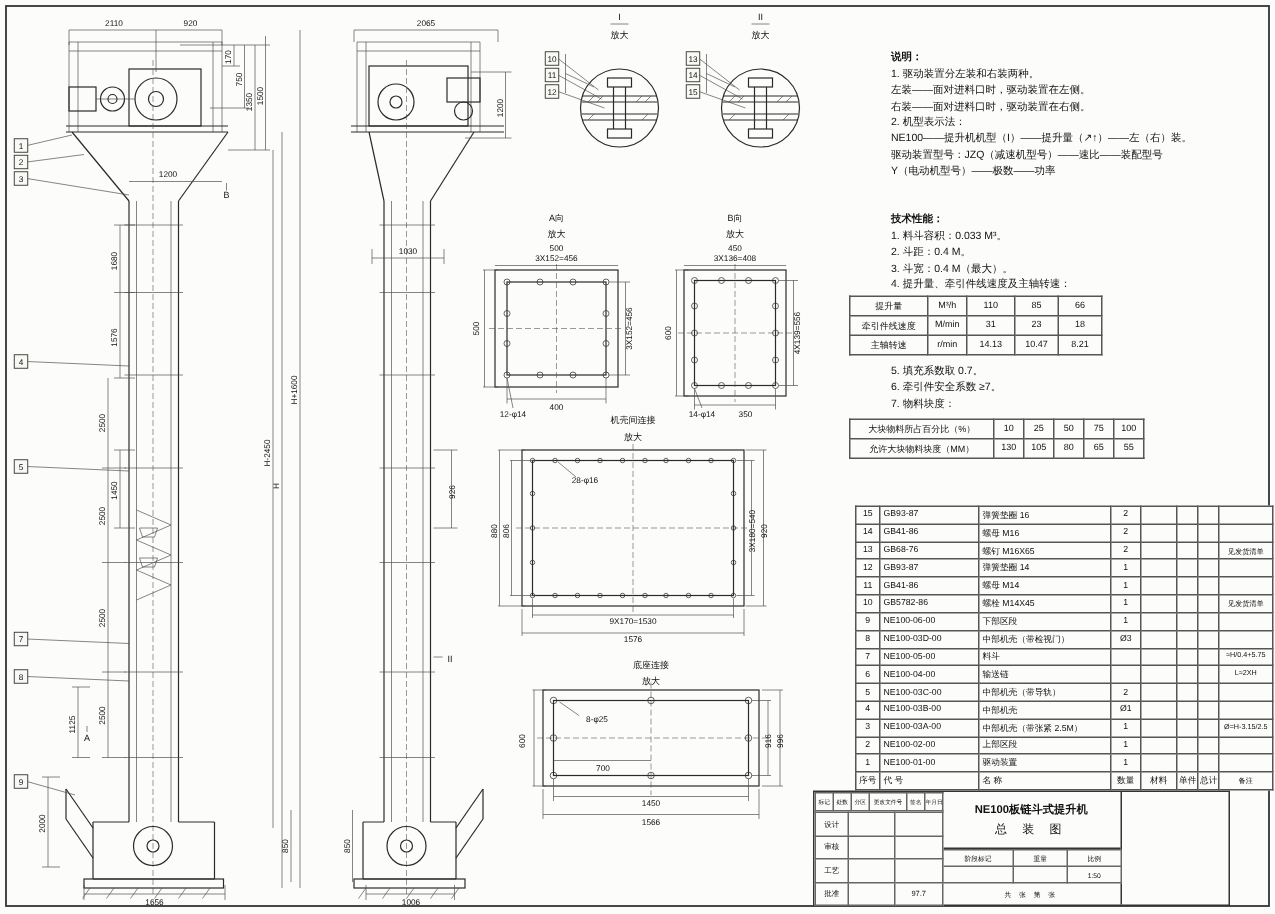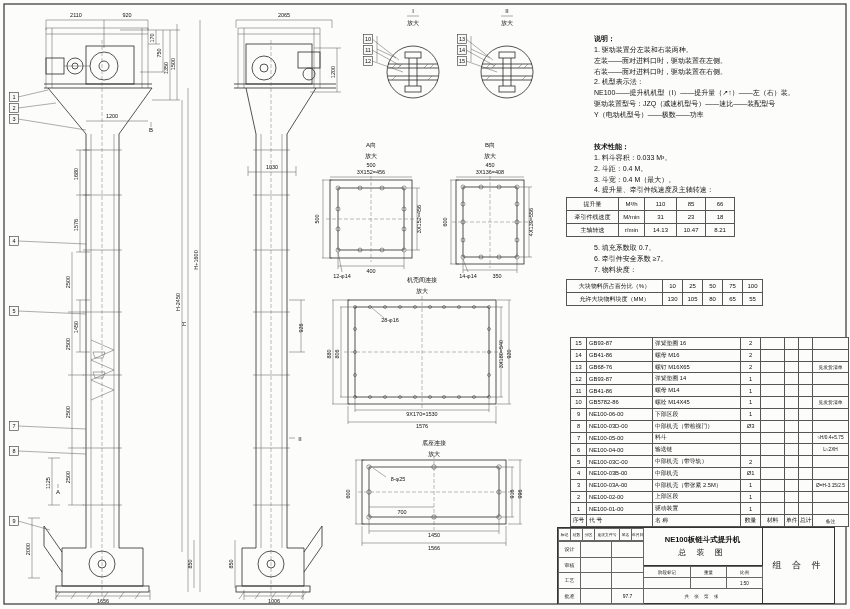--- a/index.html
+++ b/index.html
@@ -21,21 +21,21 @@
   .tech1{left:594px;top:142px;width:254px}
   .tech2{left:594px;top:243px;width:254px}
   table{border-collapse:collapse;table-layout:fixed;position:absolute;background:#fcfcfa}
   td{border:1px solid #555;font-size:6px;text-align:center;overflow:hidden;white-space:nowrap;padding:0 1px}
   .perf{left:566px;top:197px;width:168px;height:40px}
   .size{left:566px;top:279px;width:196px;height:27px}
   .bom{left:570px;top:337px;width:278px;height:190px}
   .bom td{font-size:5.8px}
   .bom td:nth-child(2),.bom td:nth-child(3){text-align:left;padding-left:2px}
   .bom td:nth-child(8){font-size:4.8px}
-  .titleblock{position:absolute;left:557px;top:527px;width:278px;height:77px;border:1px solid #333;display:flex;background:#fcfcfa}
+  .titleblock{position:absolute;left:542px;top:527px;width:278px;height:77px;border:1px solid #333;display:flex;background:#fcfcfa}
   .tb-left{width:85px;border-right:1px solid #333;position:relative}
   .tb-micro,.tb-sign{position:static;width:85px}
   .tb-micro td{font-size:3.8px;height:12px;border:1px solid #666;padding:0}
   .tb-sign td{font-size:5px;height:15.5px;border:1px solid #666;padding:0}
   .tb-mid{width:120px;border-right:1px solid #333;display:flex;flex-direction:column}
   .tb-name{height:38px;border-bottom:1px solid #333;display:flex;flex-direction:column;align-items:center;justify-content:center}
   .tb-name .l1{font-size:7.5px;font-weight:bold}
   .tb-name .l2{font-size:8px;letter-spacing:4px;margin-top:2px}
   .tb-midtbl{position:static;width:119px}
   .tb-midtbl td{font-size:4.5px;height:11px;border:1px solid #666;padding:0}
@@ -859,17 +859,16 @@
             <tr>
               <td></td>
               <td></td>
               <td>1:50</td>
             </tr>
           </tbody>
     </table>
     <div class="tb-sheet">共  张  第  张</div>
   </div>
   <div class="tb-right">
-    <div class="tb-type">组 合 件</div>
   </div>
 </div>
 
 </div>
 
 </body></html>

